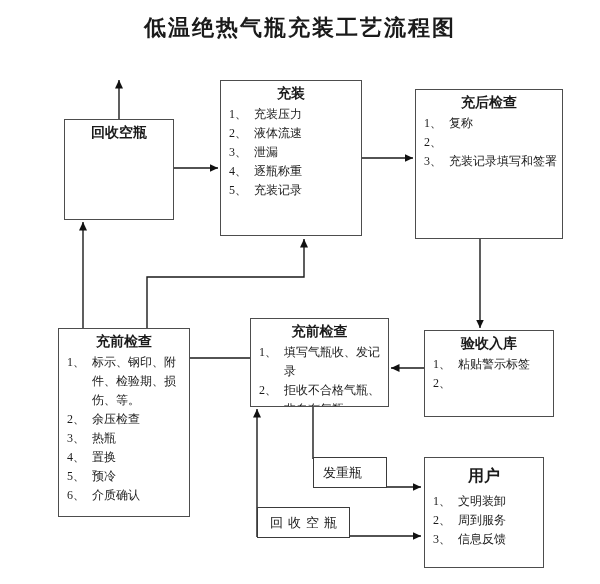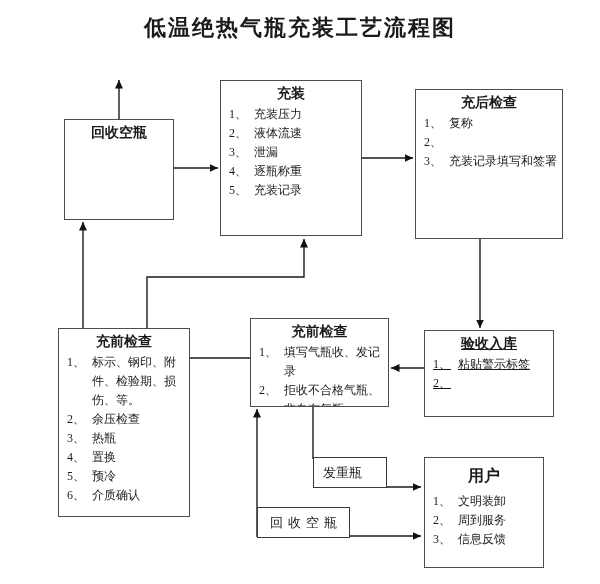--- a/index.html
+++ b/index.html
@@ -141,21 +141,21 @@
         <span class="num">1、</span>
         <span class="txt">填写气瓶收、发记录</span>
       </div>
       <div class="item">
         <span class="num">2、</span>
         <span class="txt">拒收不合格气瓶、非自有气瓶</span>
       </div>
     </div>
   </div>
 
-  <div class="box" style="left:424px; top:330px; width:130px; height:87px;text-decoration:underline;">
+  <div class="box" style="left:424px; top:330px; width:130px; height:87px;">
     <div class="box-title">验收入库</div>
     <div class="items">
       <div class="item">
         <span class="num">1、</span>
         <span class="txt">粘贴警示标签</span>
       </div>
       <div class="item">
         <span class="num">2、</span>
       </div>
     </div>

